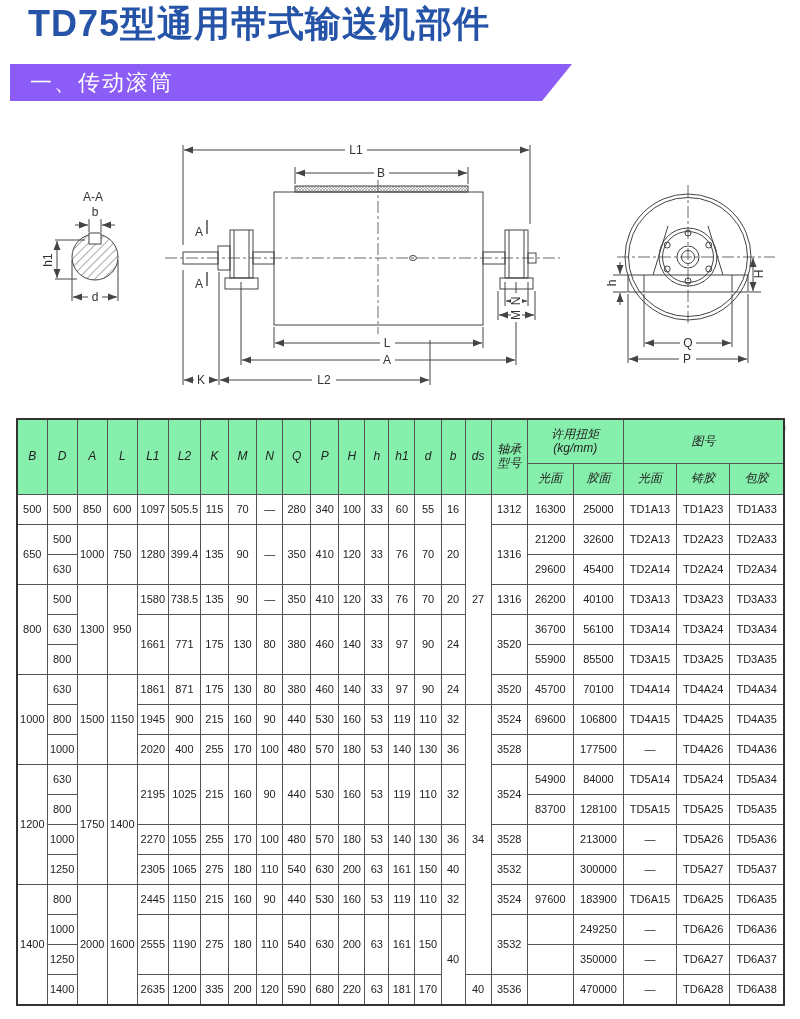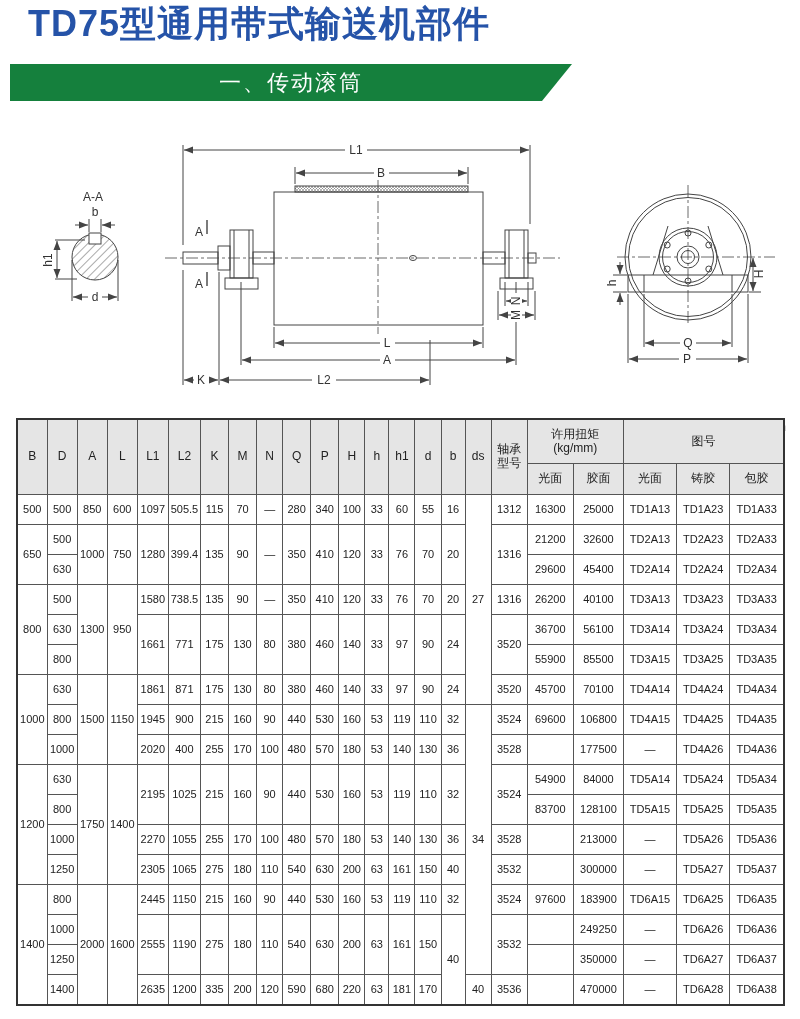--- a/index.html
+++ b/index.html
@@ -8,40 +8,40 @@
     background:#ffffff;color:#222;
     font-family:"Liberation Sans","DejaVu Sans",sans-serif;
   }
   .page-title{
     position:absolute;left:28px;top:0px;margin:0;
     font-size:36px;font-weight:bold;color:#2553a8;letter-spacing:1px;
     white-space:nowrap;
   }
   .banner{
     position:absolute;left:10px;top:64px;width:562px;height:37px;
-    background:#15803d;
+    background:#8b5cf6;
     clip-path:polygon(0 0,100% 0,calc(100% - 30px) 100%,0 100%);
     color:#ffffff;font-size:22px;line-height:37px;
-    box-sizing:border-box;letter-spacing:2px;text-align:center;
+    padding-left:20px;box-sizing:border-box;letter-spacing:2px;
   }
   .drawing{position:absolute;left:15px;top:112px;}
   .drawing text{fill:#333;font-size:12px;font-family:"Liberation Sans","DejaVu Sans",sans-serif;}
   .cl{stroke-dasharray:12 3 3 3;stroke-width:0.8;}
   .unit-note{position:absolute;top:419px;right:14px;font-size:12px;color:#333;}
   table.spec{
     position:absolute;left:16px;top:418px;width:769px;
     border-collapse:collapse;table-layout:fixed;
     border:2px solid #333;font-size:11px;color:#222;
   }
   table.spec th,table.spec td{
     border:1px solid #555;text-align:center;vertical-align:middle;
     padding:0;overflow:hidden;line-height:1.15;
   }
   table.spec th{
-    background:#e5e5e5;font-weight:normal;font-size:12px;white-space:pre-line;
+    background:#86efac;font-weight:normal;font-size:12px;white-space:pre-line;font-style:italic;
   }
   table.spec thead tr.h1 th{height:43px;}
   table.spec thead tr.h2 th{height:30px;}
   table.spec tbody td{height:29px;background:#fff;}
 </style>
 </head>
 <body>
 
 <h1 class="page-title">TD75型通用带式输送机部件</h1>
 

